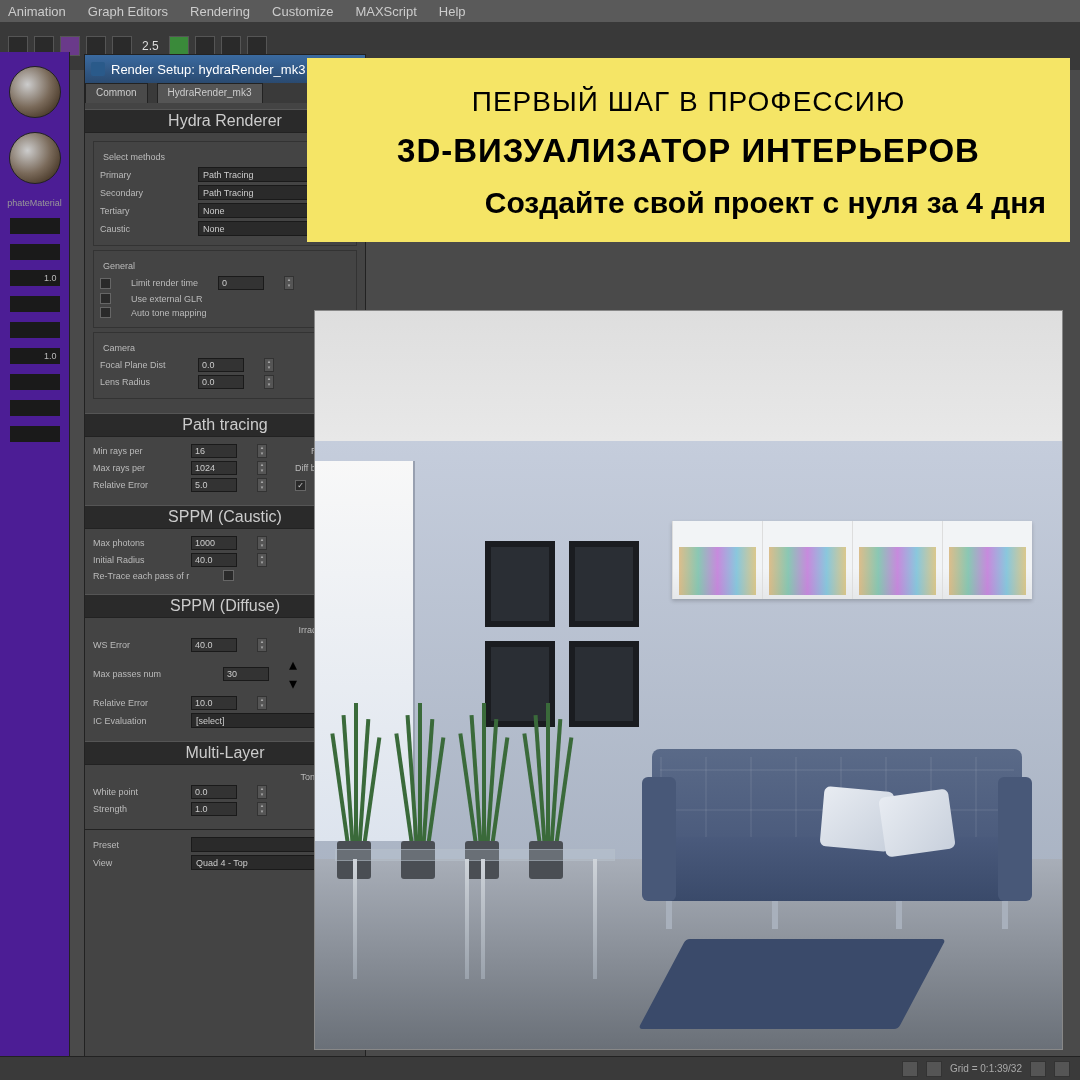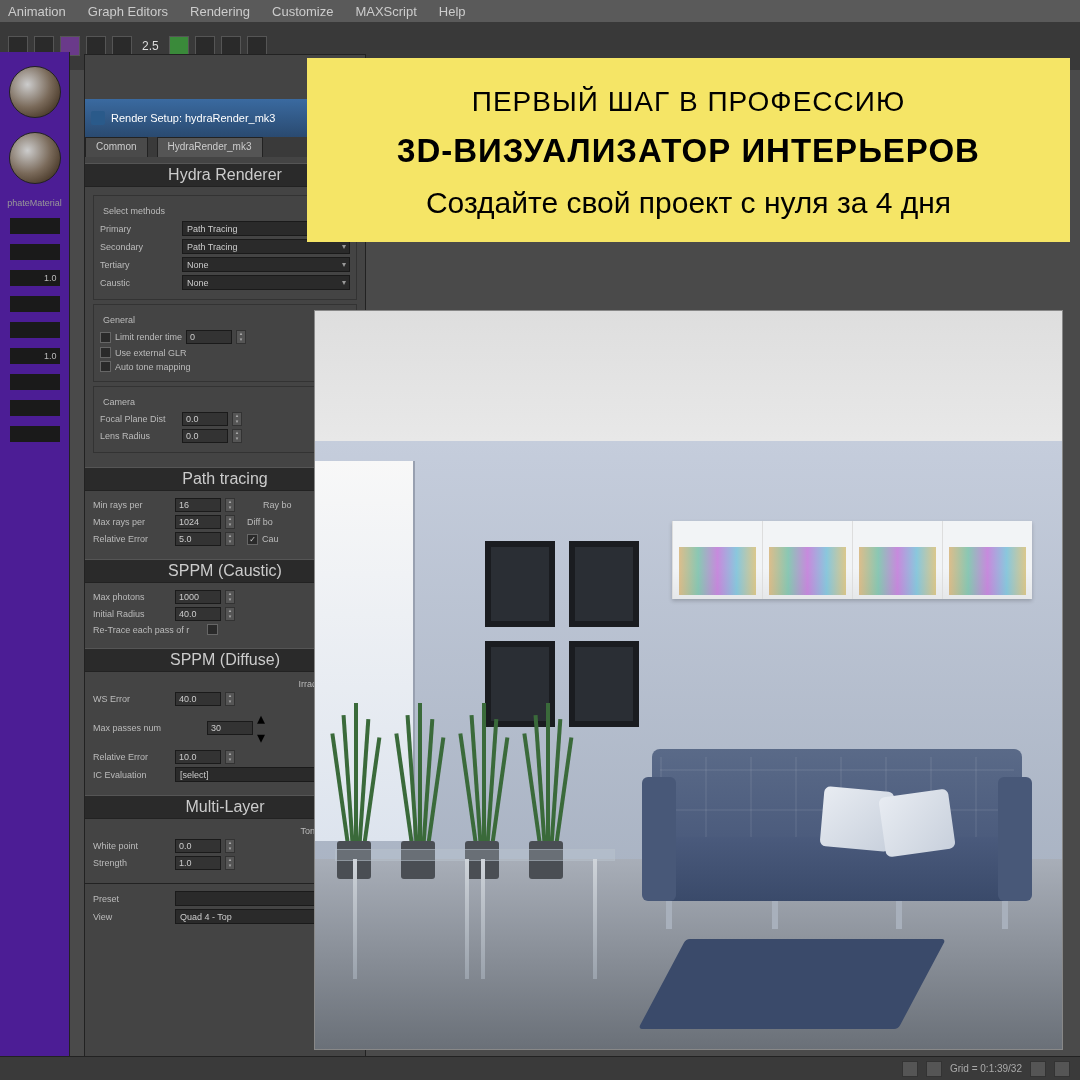--- a/index.html
+++ b/index.html
@@ -17,46 +17,46 @@
 
 
 .leftcol { position:absolute; top:52px; left:0; width:70px; height:1010px; background:#4c1d95; border-right:1px solid #222; }
 .leftcol .sphere { width:52px; height:52px; border-radius:50%; background:radial-gradient(circle at 35% 35%, #ccc, #7a6a5a, #2a1a0a); margin:14px auto; border:1px solid #222; }
 .leftcol .swatch { width:50px; height:16px; background:#1a1a1a; margin:10px auto; display:flex; align-items:center; justify-content:flex-end; padding-right:3px; }
 .leftcol .swatch span { color:#bbb; font-size:9px; }
 .leftcol .lbl { color:#999; font-size:9px; text-align:center; margin-top:10px; }
 
 
 .render-win { position:absolute; top:54px; left:84px; width:282px; height:1010px; background:#444; border:1px solid #222; }
-.render-titlebar { height:38px; background:linear-gradient(#3a6aa0,#2a4a70); display:flex; align-items:center; padding:0 6px; color:#fff; font-size:11px;margin-top:44px; }
+.render-titlebar { height:28px; background:linear-gradient(#3a6aa0,#2a4a70); display:flex; align-items:center; padding:0 6px; color:#fff; font-size:13px; }
 .render-titlebar .ico { width:14px; height:14px; background:#2a5a8a; margin-right:6px; border-radius:2px; }
 .tabs { display:flex; height:20px; background:#3a3a3a;gap:7px; }
 .tabs .tab { flex:0 0 auto; padding:3px 10px; font-size:10px; color:#ccc; background:#4a4a4a; border:1px solid #222; border-bottom:none; margin-right:2px; }
 .tabs .tab.active { background:#555; }
 .section-head { background:#2a2a2a; color:#ccc; font-size:16px; text-align:center; padding:2px 0; border-top:1px solid #555; border-bottom:1px solid #222; margin-top:6px; }
 .group { padding:4px 8px; }
 .group-box { border:1px solid #333; padding:4px 6px 6px; margin:4px 0; }
 .group-box > legend, .group-label { color:#bbb; font-size:9px; padding:0 3px; }
-.row { display:flex; align-items:center; margin:3px 0; gap:4px; }
+.row { display:flex; align-items:center; margin:3px 0; gap:20px; }
 .row label { color:#bbb; font-size:9px; width:78px; flex-shrink:0; }
 .row label.wide { width:110px; }
 .combo { flex:1; height:15px; background:#2a2a2a; border:1px solid #1a1a1a; color:#ccc; font-size:9px; padding:0 4px; display:flex; align-items:center; position:relative; }
 .combo::after { content:'▾'; position:absolute; right:3px; font-size:8px; color:#999; }
 .spinner { width:46px; height:14px; background:#333; border:1px solid #1a1a1a; color:#ccc; font-size:9px; display:flex; align-items:center; padding:0 3px; }
 .spin-btns { width:10px; height:14px; background:#555; border:1px solid #333; display:flex; flex-direction:column; }
 .spin-btns div { flex:1; font-size:5px; text-align:center; color:#aaa; line-height:5px; }
 .chk { width:11px; height:11px; border:1px solid #666; background:#2a2a2a; flex-shrink:0; }
 .chk.on::after { content:'✓'; color:#ccc; font-size:8px; display:block; text-align:center; line-height:9px; }
 .chklabel { color:#bbb; font-size:9px; }
 
 
 .promo { position:absolute; top:58px; left:307px; width:763px; background:#f5e566; padding:28px 24px 10px; }
 .promo h3 { font-weight:400; font-size:28px; letter-spacing:1px; text-align:center; margin-bottom:14px; }
 .promo h1 { font-weight:900; font-size:33px; letter-spacing:1px; text-align:center; margin-bottom:14px; }
-.promo p { font-weight:400; font-size:30px; text-align:center; line-height:1.25; margin-bottom:10px; }
+.promo p { font-weight:700; font-size:30px; text-align:right; line-height:1.25; margin-bottom:10px; }
 
 
 .render-img { position:absolute; top:310px; left:314px; width:749px; height:740px; background:linear-gradient(180deg,#e0e0e4 0%, #c8ccd8 35%, #5a6270 100%); border:1px solid #888; overflow:hidden; }
 .ceiling { position:absolute; top:0; left:0; right:0; height:130px; background:linear-gradient(180deg,#dedede,#e8e8e8); }
 .wall { position:absolute; top:130px; left:0; right:0; bottom:150px; background:linear-gradient(180deg,#c5cddc,#a8b2c2); }
 .window { position:absolute; left:0; top:150px; width:100px; height:380px; background:linear-gradient(180deg,#f8f8f8,#dde4ee); border-right:2px solid #98a0b0; }
 .floor { position:absolute; bottom:0; left:0; right:0; height:190px; background:linear-gradient(180deg,#a8aeb8,#6a7078); }
 .shelf { position:absolute; top:210px; right:30px; width:360px; height:78px; background:#f2f4f6; box-shadow:0 2px 4px rgba(0,0,0,.2); display:flex; }
 .shelf div { flex:1; border-left:1px solid #ddd; background:linear-gradient(180deg,transparent 60%, rgba(0,0,0,.05)); position:relative; }
 .shelf div::before { content:''; position:absolute; bottom:4px; left:6px; right:6px; height:48px; background:linear-gradient(90deg,#c94,#4a8,#a4c,#4ac,#ca4); opacity:.6; }

